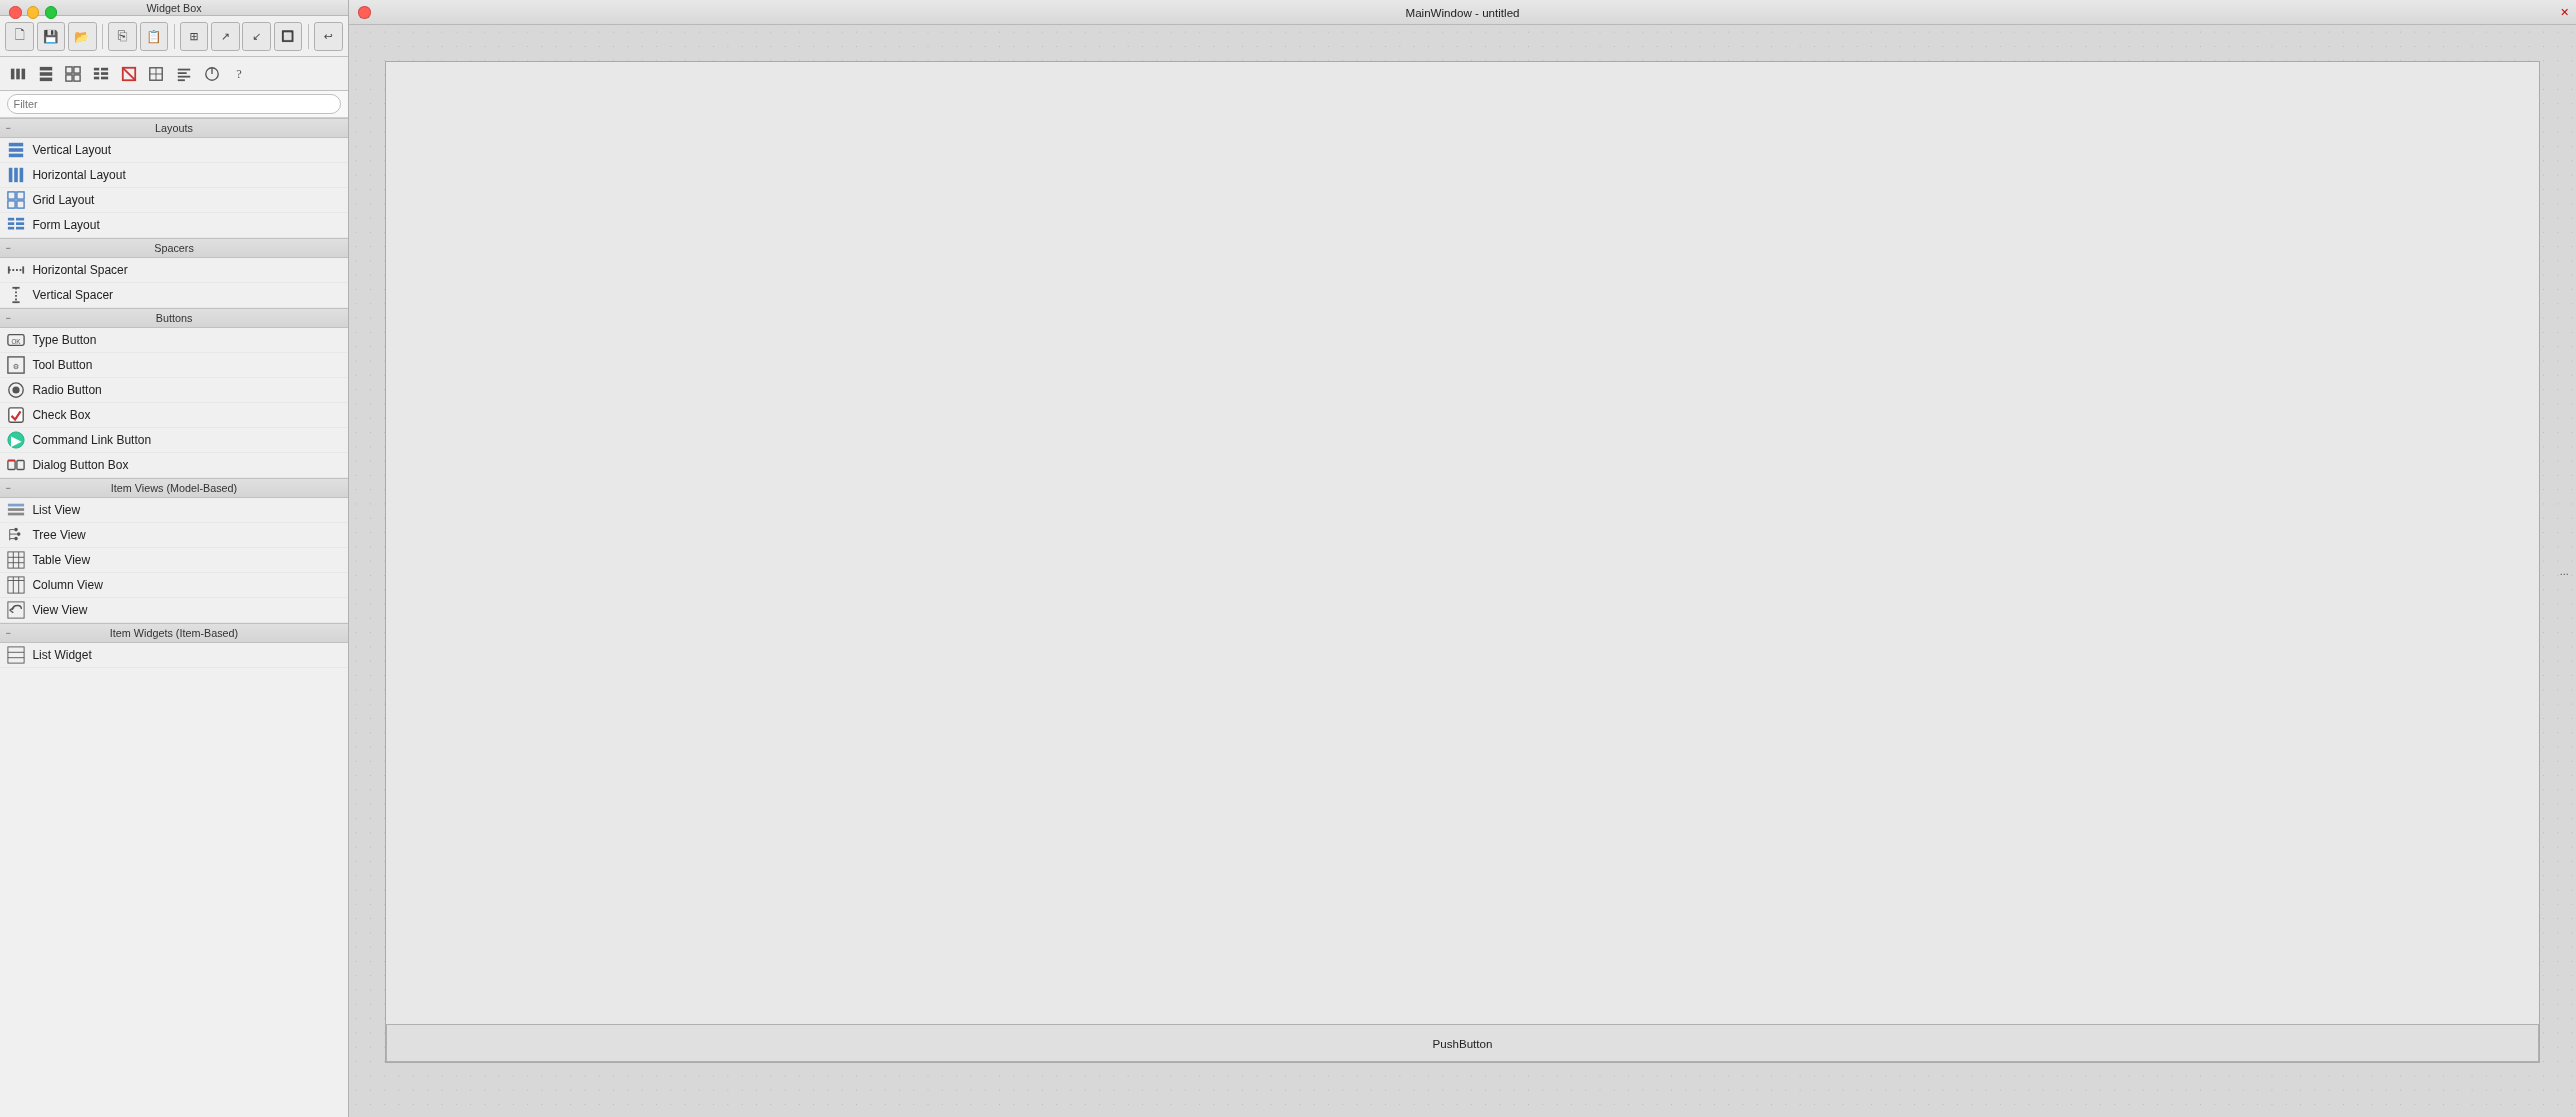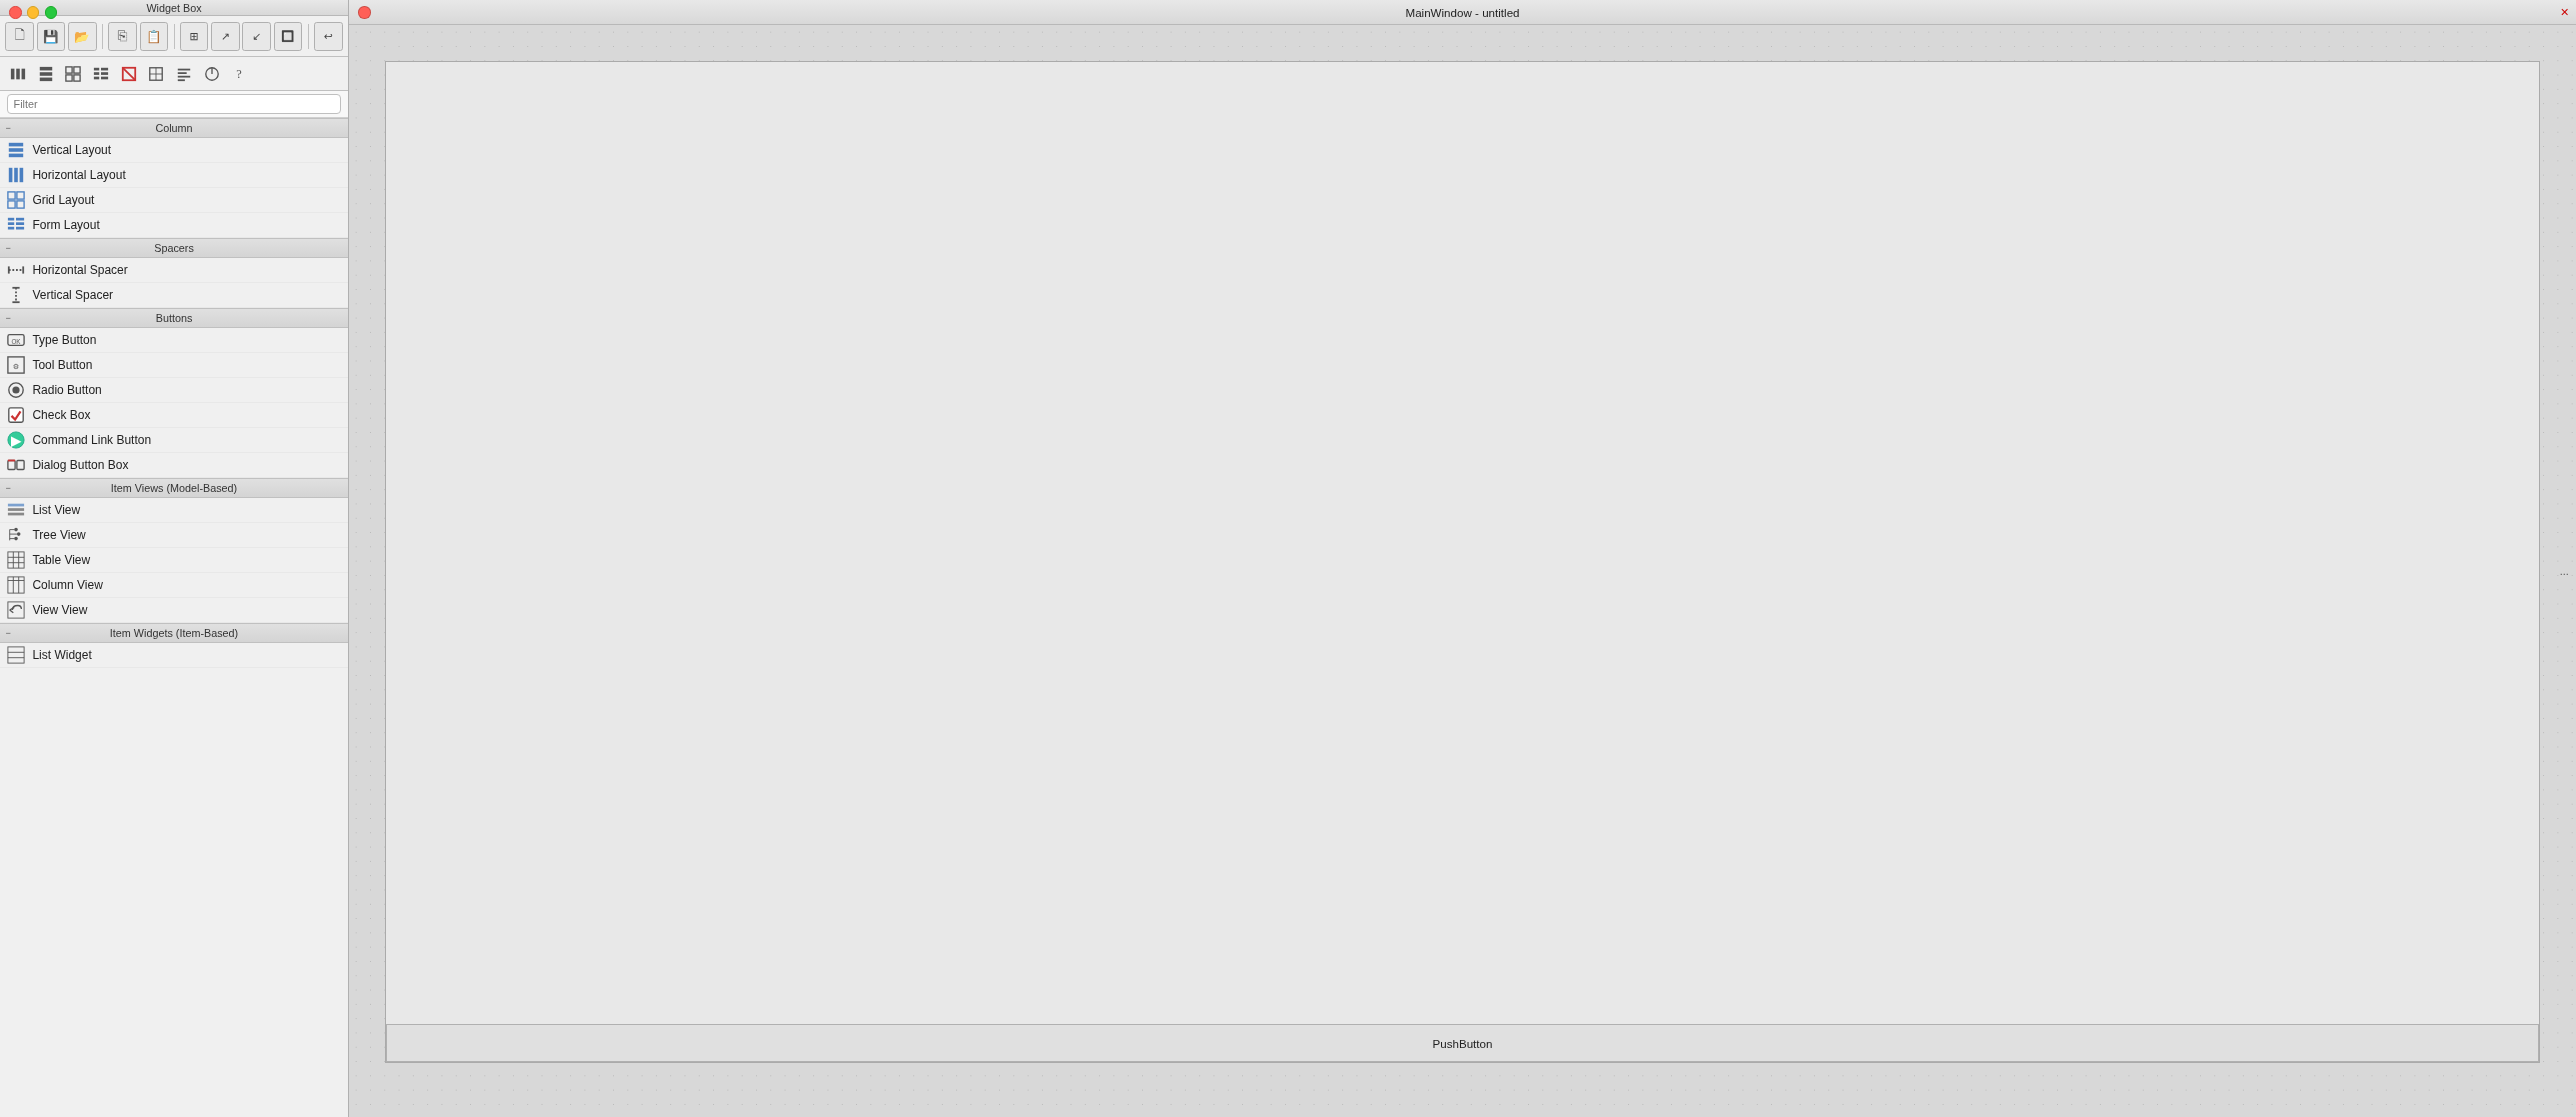--- a/index.html
+++ b/index.html
@@ -114,21 +114,21 @@
       border-bottom: 0.9px solid #d0d0d0;
       display: flex;
       align-items: center;
       padding: 0 7.2px;
     }
 
     #filter-input {
       width: 100%;
       height: 20px;
       border: 0.9px solid #c0c0c0;
-      border-radius: 4px;
+      border-radius: 10px;
       background: white;
       padding: 0 5.4px;
       font-size: 10.8px;
       outline: none;
     }
 
     #widget-list {
       flex: 1;
       overflow-y: auto;
       overflow-x: hidden;
@@ -393,21 +393,21 @@
   </div>
 
   <div id="filter-bar">
     <input id="filter-input" type="text" placeholder="Filter" style="">
   </div>
 
   <div id="widget-list">
 
     <div class="section-header">
       <span class="collapse-btn">−</span>
-      <span>Column</span>
+      <span>Layouts</span>
     </div>
 
     <div class="widget-item">
       <div class="widget-icon">
         <svg width="18" height="18" viewBox="0 0 20 20">
           <rect x="2" y="2" width="16" height="4" fill="#4a7fc1"></rect>
           <rect x="2" y="8" width="16" height="4" fill="#4a7fc1"></rect>
           <rect x="2" y="14" width="16" height="4" fill="#4a7fc1"></rect>
         </svg>
       </div>

